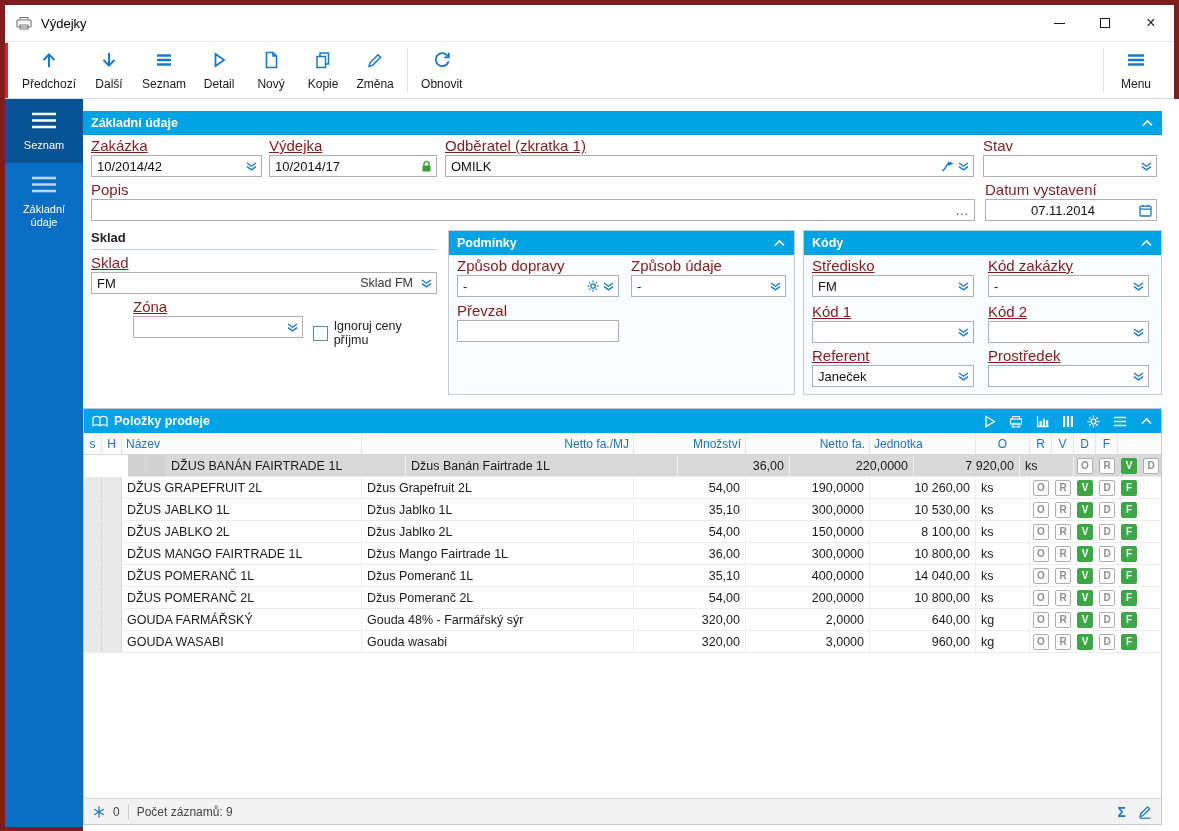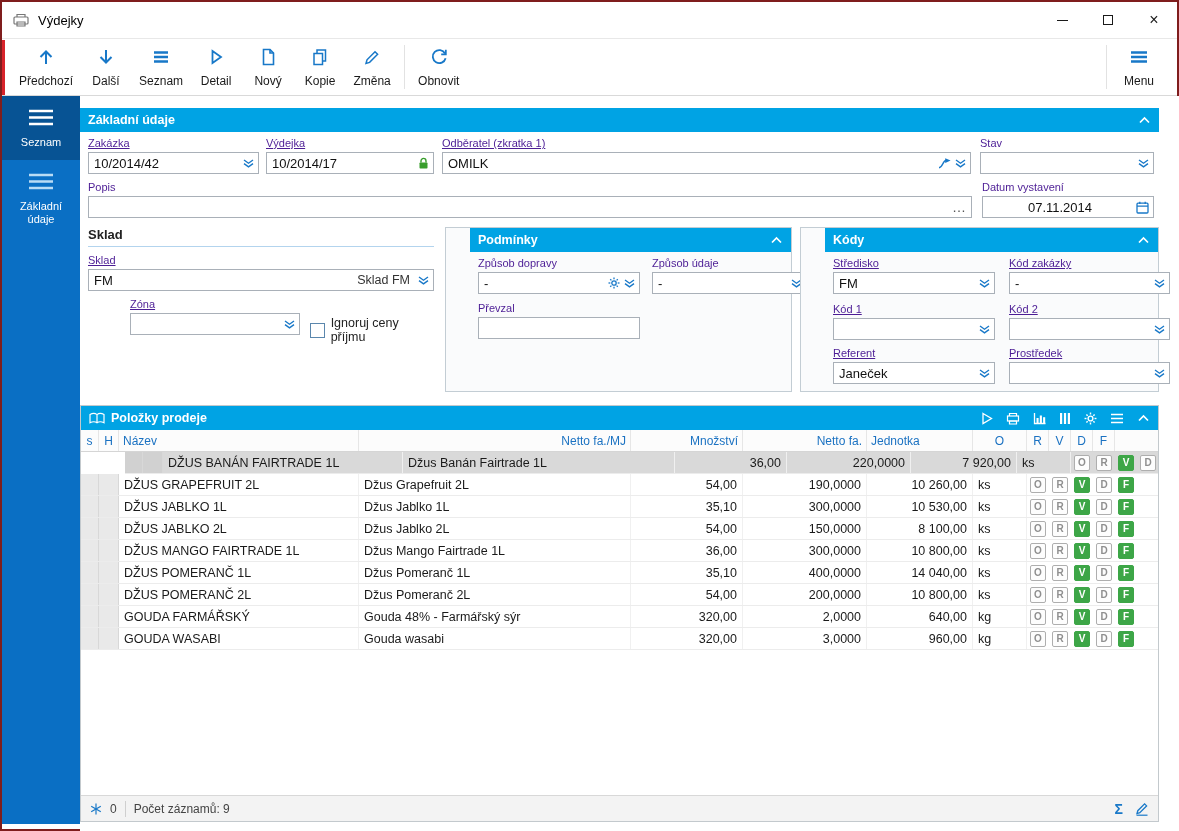--- a/index.html
+++ b/index.html
@@ -1,18 +1,18 @@
 <!DOCTYPE html>
 <html><head>
 <meta charset="utf-8">
 <style>
   * { margin:0; padding:0; box-sizing:border-box; }
   html,body { width:1179px; height:831px; overflow:hidden; background:#fff;
               font-family:"Liberation Sans", sans-serif; }
-  .window { position:relative; width:1179px; height:831px; background:#fff; border:2px solid #7f1d1d; }
+  .window { position:relative; width:1179px; height:831px; background:#fff; border:5px solid #7f1d1d; }
 
   
   .titlebar { position:absolute; top:0; left:0; width:100%; height:36px; background:#fff; display:flex; align-items:center; }
   .app-icon { margin-left:11px; display:flex; }
   .title-text { margin-left:9px; font-size:13px; color:#000; }
   .win-controls { position:absolute; right:0; top:0; height:36px; display:flex; }
   .win-btn { width:46px; height:36px; display:flex; align-items:center; justify-content:center; color:#1a1a1a; }
   .min-glyph { width:11px; height:1px; background:#1a1a1a; }
   .max-glyph { width:10px; height:10px; border:1px solid #1a1a1a; }
   .close-glyph { font-size:16px; line-height:1; }
@@ -31,33 +31,33 @@
   .side-item { display:flex; flex-direction:column; align-items:center; gap:7px; padding:13px 3px 11px; color:#fff; font-size:11px; text-align:center; line-height:13px; }
   .side-item.active { background:#075394; }
 
   
   .main { position:absolute; left:78px; top:94px; width:1101px; height:737px; background:#fff; }
   .cyan-bar { background:#00a3e4; color:#fff; display:flex; align-items:center; padding:0 8px; font-size:12.5px; font-weight:bold; height:24px; }
   .cyan-bar .bar-spacer { flex:1; }
   .section-header { position:absolute; left:0; top:12px; width:1079px; }
 
   .fld { position:absolute; }
-  .flabel { display:block; font-size:11px; line-height:14px; margin-bottom:2px; color:#4c1d95; white-space:nowrap; }
+  .flabel { display:block; font-size:15px; line-height:14px; margin-bottom:2px; color:#7f1d1d; white-space:nowrap; }
   .flabel.u { text-decoration:underline; }
   .combo { height:22px; border:1px solid #a9b0b8; background:#fff; display:flex; align-items:center; padding:0 4px 0 5px; font-size:13px; color:#111; }
   .combo .val { flex:1; white-space:nowrap; overflow:hidden; }
   .combo .val.right { text-align:center; }
   .combo .desc { color:#333; margin-right:4px; font-size:12.5px; }
   .ico { display:flex; align-items:center; margin-left:4px; }
   input.txt { height:22px; width:100%; border:1px solid #a9b0b8; font-family:inherit; font-size:13px; padding:0 4px; color:#111; background:#fff; }
   .dots { font-size:14px; color:#555; letter-spacing:1px; margin-left:4px; line-height:10px; }
 
   .group { position:absolute; }
   .group-title { font-size:13px; font-weight:bold; color:#222; padding-bottom:4px; border-bottom:1px solid #b3d4ee; }
-  .panel { position:absolute; border:1px solid #c3cdd4; background:#fafbfc;padding-left:24px; }
+  .panel { position:absolute; border:1px solid #c3cdd4; background:#fafbfc; }
   .panel-body { position:relative; height:calc(100% - 24px); }
   .panel .fld { position:absolute; }
   .cb { width:15px; height:15px; border:1px solid #5b87ad; background:#fff; display:inline-block; }
   .cb-row { position:absolute; display:flex; align-items:center; gap:6px; }
   .cb-label { font-size:12.5px; color:#222; }
 
   
   .table-panel { position:absolute; left:0; top:309px; width:1079px; height:417px; border:1px solid #c3c9cd; background:#fff; }
   .tp-header { position:absolute; top:0; left:0; right:0; }
   .tp-header .hicons { display:flex; align-items:center; gap:9px; }

